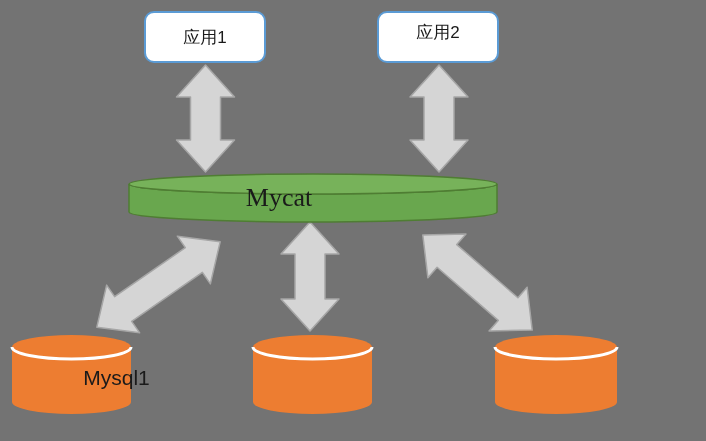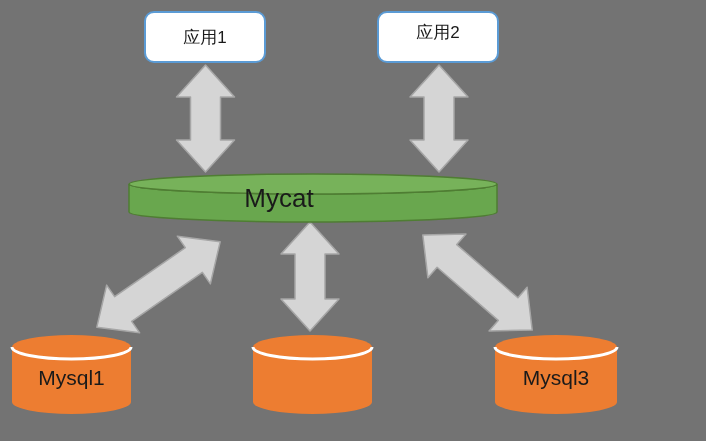--- a/index.html
+++ b/index.html
@@ -62,18 +62,17 @@
       <path d="M495,347 A61,12 0 0 0 617,347" fill="none" stroke-width="3" stroke="#ffffff"></path>
     </g>
 
     <rect x="145" y="12" width="120" height="50" rx="9" ry="9" stroke-width="2" fill="#ffffff" stroke="#5b9bd5"></rect>
     <rect x="378" y="12" width="120" height="50" rx="9" ry="9" stroke-width="2" fill="#ffffff" stroke="#5b9bd5"></rect>
   </svg>
 
   <div class="label app-label" style="left:145px; top:12px; width:120px; height:50px;">应用1</div>
   <div class="label app-label" style="left:378px; top:12px; width:120px; height:40px;">应用2</div>
 
-  <div class="label mycat-label" style="left:129px; top:176px; width:300px; height:44px;">Mycat</div>
+  <div class="label mycat-label" style="left:129px; top:176px; width:300px; height:44px;font-family:Liberation Serif, serif;">Mycat</div>
 
-  <div class="label db-label" style="left:12px; top:352px; width:119px; height:52px;">Mysql1</div>
-  <div class="label db-label" style="left:495px; top:352px; width:122px; height:52px;">Mysql3</div>
+  <div class="label db-label" style="left:12px; top:352px; width:119px; height:52px;padding-left:45px;">Mysql1</div>
 
 </div>
 
 </body></html>

